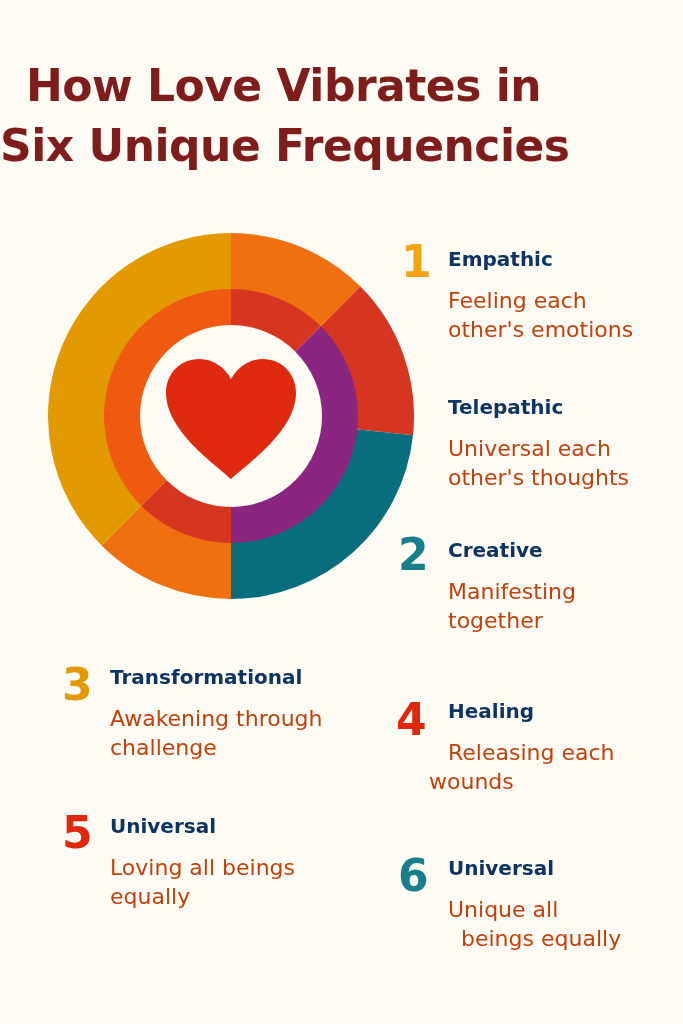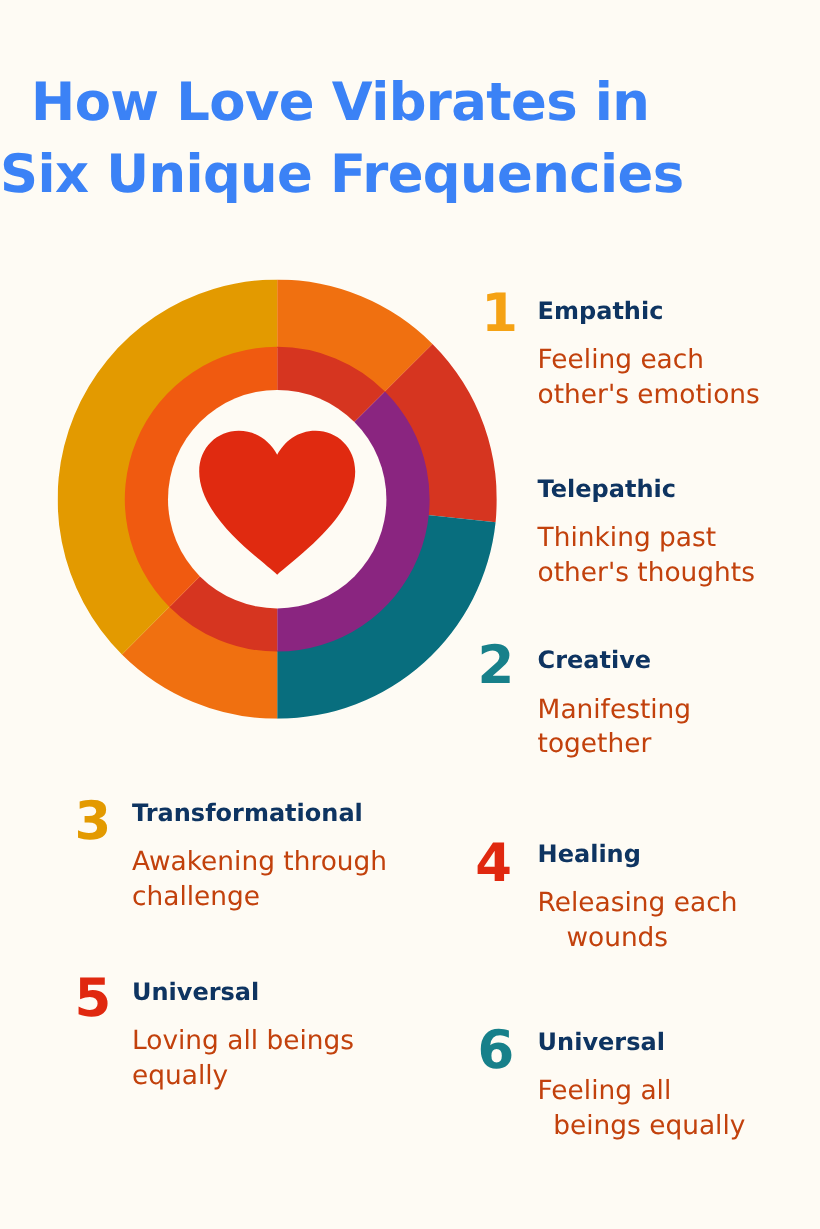--- a/index.html
+++ b/index.html
@@ -12,21 +12,21 @@
       color: #0E3461;
     }
     .title {
       position: absolute;
       left: 0; top: 56px; width: 567px;
       text-align: center;
       font-weight: bold;
       font-size: 44px;
       line-height: 60px;
       letter-spacing: -0.5px;
-      color: #3b82f6;
+      color: #7f1d1d;
     }
     .title div { white-space: nowrap; }
     .ring-wrap {
       position: absolute;
       left: 48px; top: 233px;
       width: 366px; height: 366px;
     }
     .item {
       position: absolute;
     }
@@ -88,21 +88,21 @@
 
 <div class="item">
   <span class="num" style="left:401px; top:238px; color:#F5A214;">1</span>
   <span class="head" style="left:448px; top:244px;">Empathic</span>
   <span class="desc" style="left:448px; top:286px;">Feeling each</span>
   <span class="desc" style="left:448px; top:315px;">other's emotions</span>
 </div>
 
 <div class="item">
   <span class="head" style="left:448px; top:392px;">Telepathic</span>
-  <span class="desc" style="left:448px; top:434px;">Thinking past</span>
+  <span class="desc" style="left:448px; top:434px;">Universal each</span>
   <span class="desc" style="left:448px; top:463px;">other's thoughts</span>
 </div>
 
 <div class="item">
   <span class="num" style="left:398px; top:531px; color:#17808A;">2</span>
   <span class="head" style="left:448px; top:535px;">Creative</span>
   <span class="desc" style="left:448px; top:577px;">Manifesting</span>
   <span class="desc" style="left:448px; top:606px;">together</span>
 </div>
 
@@ -110,28 +110,28 @@
   <span class="num" style="left:62px; top:661px; color:#E39A00;">3</span>
   <span class="head" style="left:110px; top:662px;">Transformational</span>
   <span class="desc" style="left:110px; top:704px;">Awakening through</span>
   <span class="desc" style="left:110px; top:733px;">challenge</span>
 </div>
 
 <div class="item">
   <span class="num" style="left:396px; top:696px; color:#E0280F;">4</span>
   <span class="head" style="left:448px; top:696px;">Healing</span>
   <span class="desc" style="left:448px; top:738px;">Releasing each</span>
-  <span class="desc" style="left:472px; top:767px;">wounds</span>
+  <span class="desc" style="left:429px; top:767px;">wounds</span>
 </div>
 
 <div class="item">
   <span class="num" style="left:62px; top:809px; color:#E0280F;">5</span>
   <span class="head" style="left:110px; top:811px;">Universal</span>
   <span class="desc" style="left:110px; top:853px;">Loving all beings</span>
   <span class="desc" style="left:110px; top:882px;">equally</span>
 </div>
 
 <div class="item">
   <span class="num" style="left:398px; top:852px; color:#17808A;">6</span>
   <span class="head" style="left:448px; top:853px;">Universal</span>
-  <span class="desc" style="left:448px; top:895px;">Feeling all</span>
+  <span class="desc" style="left:448px; top:895px;">Unique all</span>
   <span class="desc" style="left:461px; top:924px;">beings equally</span>
 </div>
 
 </body></html>

